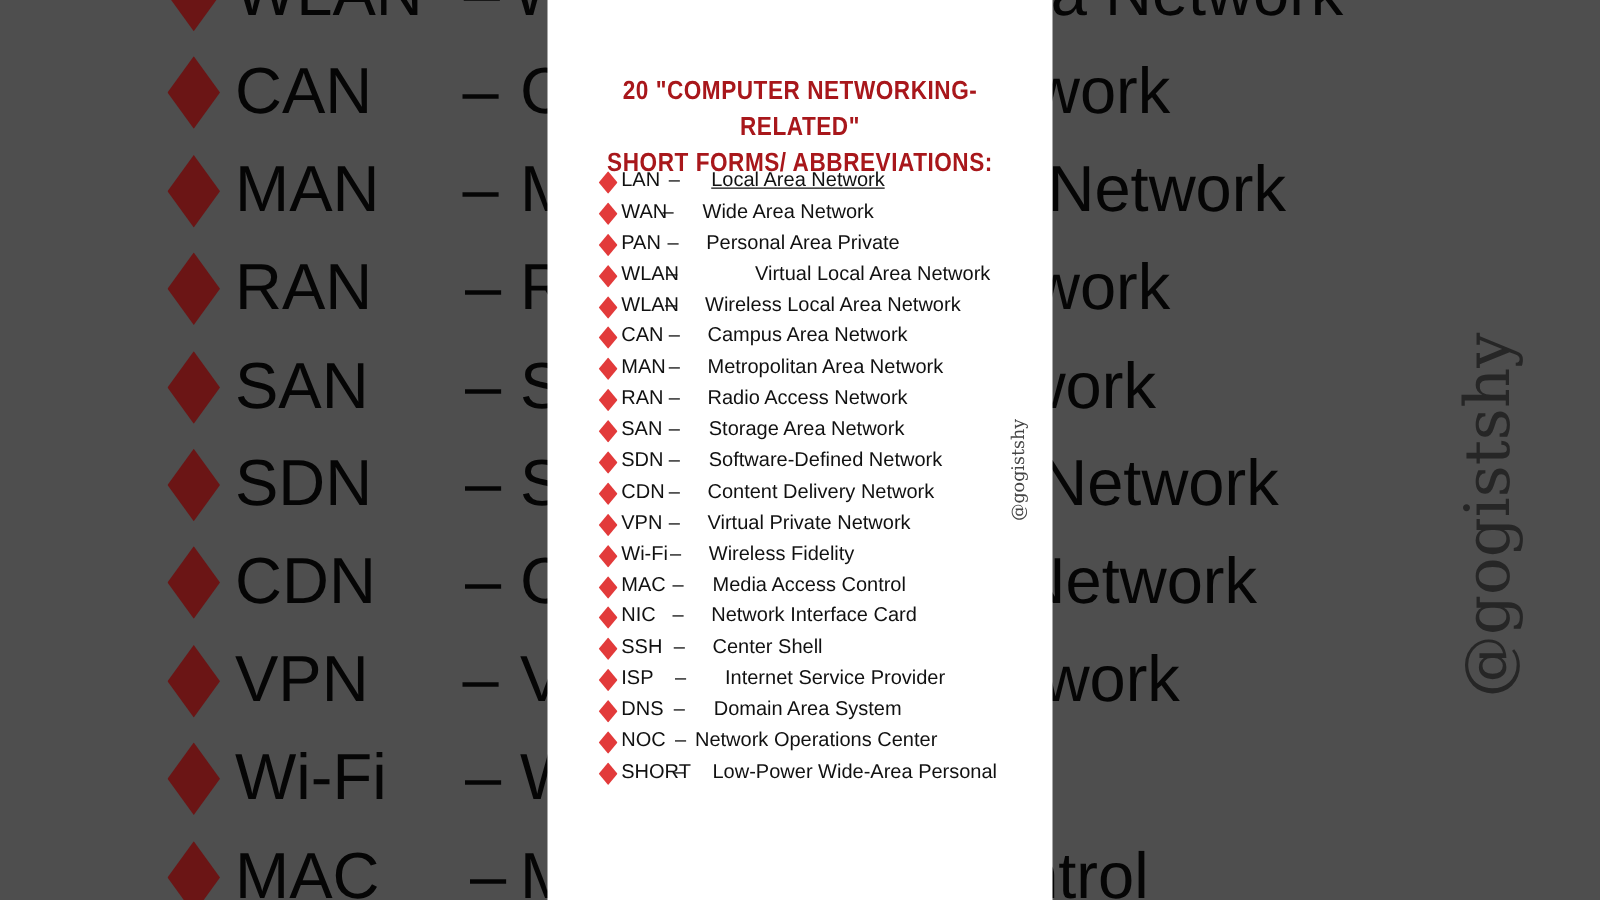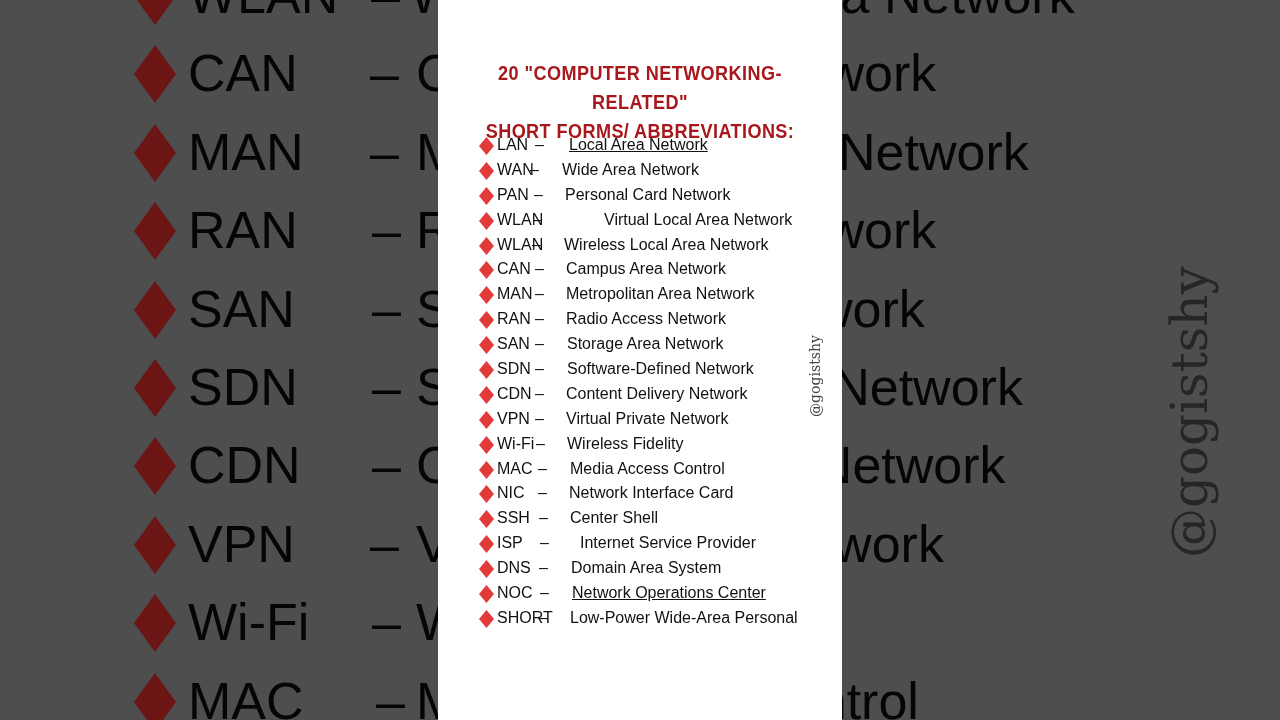--- a/index.html
+++ b/index.html
@@ -164,21 +164,21 @@
     <span class="abbr">WAN</span>
     <span class="dash" style="left: 52px;">–</span>
     <span class="full" style="left: 84px;">Wide Area Network</span>
   </div>
       <div class="row">
     <svg class="diamond" viewBox="0 0 15 18">
       <path d="M7.5 0 L15 9 L7.5 18 L0 9 Z" fill="#e23a3a"></path>
     </svg>
     <span class="abbr">PAN</span>
     <span class="dash" style="left: 56px;">–</span>
-    <span class="full" style="left: 87px;">Personal Card Network</span>
+    <span class="full" style="left: 87px;">Personal Area Private</span>
   </div>
       <div class="row">
     <svg class="diamond" viewBox="0 0 15 18">
       <path d="M7.5 0 L15 9 L7.5 18 L0 9 Z" fill="#e23a3a"></path>
     </svg>
     <span class="abbr">WLAN</span>
     <span class="dash" style="left: 55px;">–</span>
     <span class="full" style="left: 86px; margin-left: 40px;">Virtual Local Area Network</span>
   </div>
       <div class="row">
@@ -292,21 +292,21 @@
     <span class="abbr">DNS</span>
     <span class="dash" style="left: 61px;">–</span>
     <span class="full" style="left: 93px;">Domain Area System</span>
   </div>
       <div class="row">
     <svg class="diamond" viewBox="0 0 15 18">
       <path d="M7.5 0 L15 9 L7.5 18 L0 9 Z" fill="#e23a3a"></path>
     </svg>
     <span class="abbr">NOC</span>
     <span class="dash" style="left: 62px;">–</span>
-    <span class="full" style="left: 94px; text-decoration: underline;">Network Operations Center</span>
+    <span class="full" style="left: 78px;">Network Operations Center</span>
   </div>
       <div class="row">
     <svg class="diamond" viewBox="0 0 15 18">
       <path d="M7.5 0 L15 9 L7.5 18 L0 9 Z" fill="#e23a3a"></path>
     </svg>
     <span class="abbr">SHORT</span>
     <span class="dash" style="left: 61px;">–</span>
     <span class="full" style="left: 92px;">Low-Power Wide-Area Personal</span>
   </div>
     </div>

